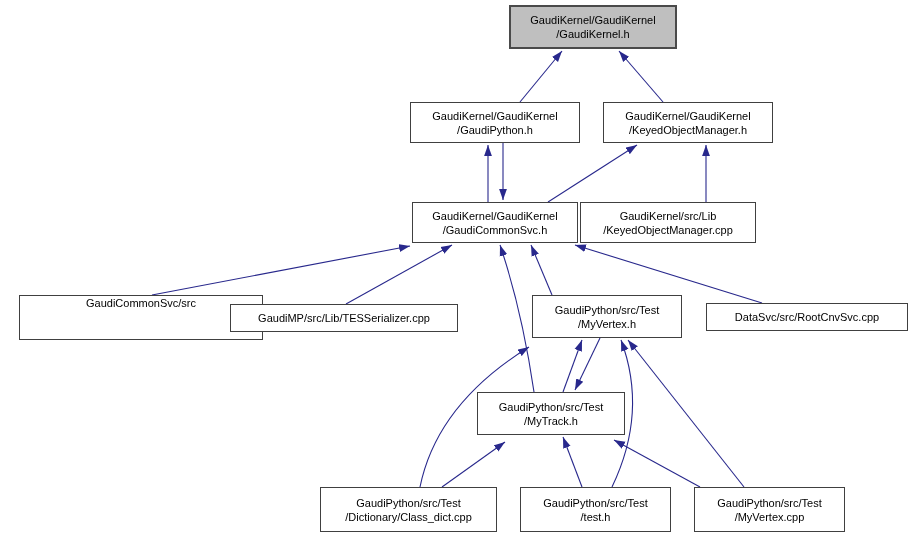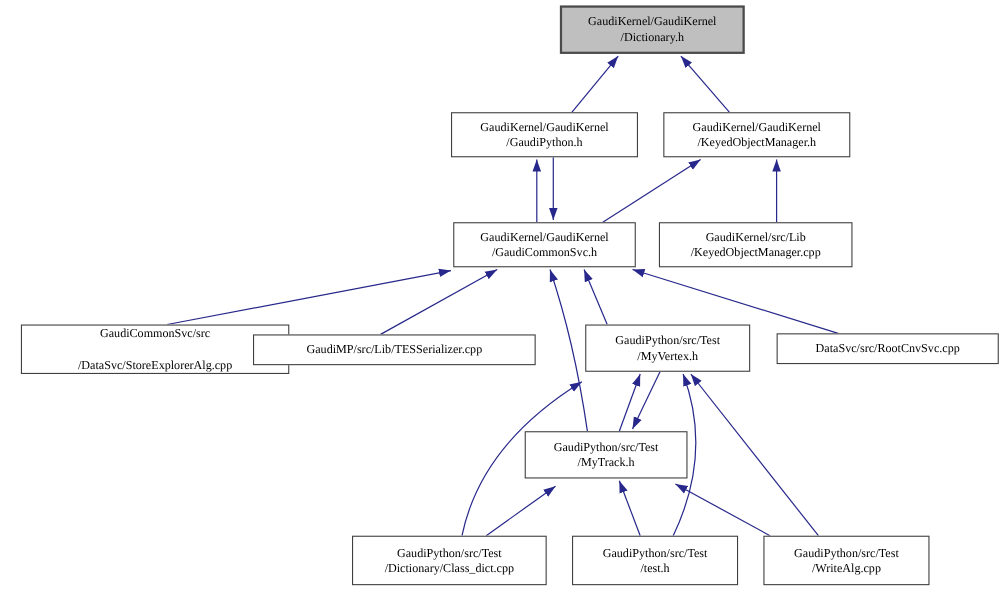--- a/index.html
+++ b/index.html
@@ -1,20 +1,20 @@
 <!DOCTYPE html>
 <html><head>
 <meta charset="utf-8">
 <style>
   html,body{margin:0;padding:0;background:#ffffff;}
   #canvas{
     position:relative;
     width:912px;height:539px;
     background:#ffffff;
-    font-family:Liberation Serif, serif;
+    font-family:Liberation Sans, sans-serif;
     overflow:hidden;
     border-radius:22px;
   }
   #edge-layer{position:absolute;left:0;top:0;width:912px;height:539px;}
   .node{
     position:absolute;
     box-sizing:border-box;
     background:#ffffff;
     border:1px solid #404040;
     display:flex;
@@ -63,43 +63,42 @@
         <path d="M442,487 L505,442" fill="none" stroke="#28288C" stroke-width="1.1" marker-end="url(#arrowhead)"></path>
         <path d="M582,487 L563,437" fill="none" stroke="#28288C" stroke-width="1.1" marker-end="url(#arrowhead)"></path>
         <path d="M612,487 Q648,412 621,340" fill="none" stroke="#28288C" stroke-width="1.1" marker-end="url(#arrowhead)"></path>
         <path d="M700,487 L614,440" fill="none" stroke="#28288C" stroke-width="1.1" marker-end="url(#arrowhead)"></path>
         <path d="M744,487 L628,340" fill="none" stroke="#28288C" stroke-width="1.1" marker-end="url(#arrowhead)"></path>
       </g>
   </svg>
   <div id="node-layer">
       <div class="node current" style="left: 509px; top: 5px; width: 168px; height: 44px;">
         <div class="line">GaudiKernel/GaudiKernel</div>
-        <div class="line">/Dictionary.h</div>
+        <div class="line">/GaudiKernel.h</div>
       </div>
       <div class="node" style="left: 410px; top: 102px; width: 170px; height: 41px;">
         <div class="line">GaudiKernel/GaudiKernel</div>
         <div class="line">/GaudiPython.h</div>
       </div>
       <div class="node" style="left: 603px; top: 102px; width: 170px; height: 41px;">
         <div class="line">GaudiKernel/GaudiKernel</div>
         <div class="line">/KeyedObjectManager.h</div>
       </div>
       <div class="node" style="left: 412px; top: 202px; width: 166px; height: 41px;">
         <div class="line">GaudiKernel/GaudiKernel</div>
         <div class="line">/GaudiCommonSvc.h</div>
       </div>
-      <div class="node" style="left: 599px; top: 202px; width: 176px; height: 41px;">
+      <div class="node" style="left: 580px; top: 202px; width: 176px; height: 41px;">
         <div class="line">GaudiKernel/src/Lib</div>
         <div class="line">/KeyedObjectManager.cpp</div>
       </div>
       <div class="node" style="left: 19px; top: 295px; width: 244px; height: 45px; justify-content: space-between;">
         <div class="line">GaudiCommonSvc/src</div>
-        <div class="line">/DataSvc/StoreExplorerAlg.cpp</div>
       </div>
-      <div class="node" style="left: 230px; top: 304px; width: 257px; height: 28px;">
+      <div class="node" style="left: 230px; top: 304px; width: 228px; height: 28px;">
         <div class="line">GaudiMP/src/Lib/TESSerializer.cpp</div>
       </div>
       <div class="node" style="left: 532px; top: 295px; width: 150px; height: 43px;">
         <div class="line">GaudiPython/src/Test</div>
         <div class="line">/MyVertex.h</div>
       </div>
       <div class="node" style="left: 706px; top: 303px; width: 202px; height: 28px;">
         <div class="line">DataSvc/src/RootCnvSvc.cpp</div>
       </div>
       <div class="node" style="left: 477px; top: 392px; width: 148px; height: 43px;">
@@ -109,16 +108,16 @@
       <div class="node" style="left: 320px; top: 487px; width: 177px; height: 45px;">
         <div class="line">GaudiPython/src/Test</div>
         <div class="line">/Dictionary/Class_dict.cpp</div>
       </div>
       <div class="node" style="left: 520px; top: 487px; width: 151px; height: 45px;">
         <div class="line">GaudiPython/src/Test</div>
         <div class="line">/test.h</div>
       </div>
       <div class="node" style="left: 694px; top: 487px; width: 151px; height: 45px;">
         <div class="line">GaudiPython/src/Test</div>
-        <div class="line">/WriteAlg.cpp</div>
+        <div class="line">/MyVertex.cpp</div>
       </div>
     </div>
 </div>
 
 </body></html>

